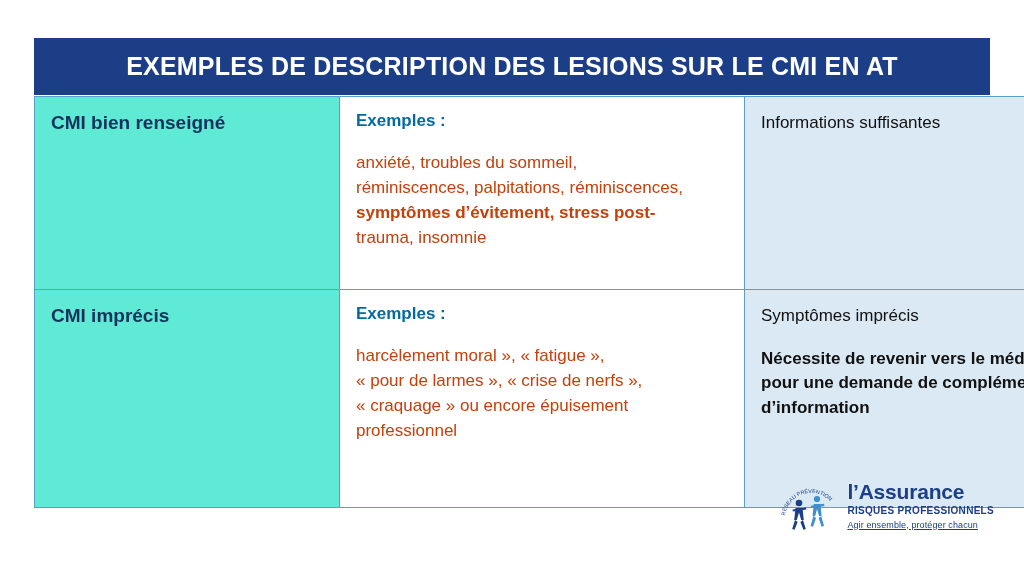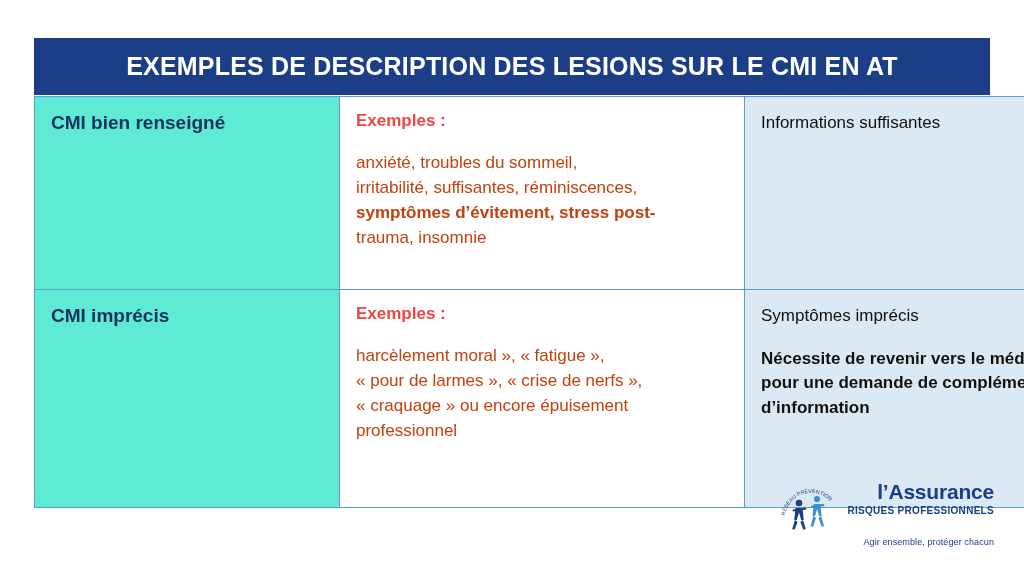--- a/index.html
+++ b/index.html
@@ -64,21 +64,21 @@
   }
   .label-text {
     font-size: 19px;
     font-weight: bold;
     color: #15325c;
     line-height: 1.3;
   }
   .ex-head {
     font-size: 17px;
     font-weight: bold;
-    color: #ef4444;
+    color: #0369a1;
     margin-bottom: 20px;
   }
   .ex-body {
     font-size: 17px;
     color: #c2410c;
     line-height: 1.47;
   }
   .ex-body .b {
     font-weight: bold;
   }
@@ -115,21 +115,21 @@
     margin-right: 6px;
     flex: 0 0 auto;
   }
   .logo-mark .arc-text {
     position: absolute;
     left: 0; top: 0;
     width: 62px; height: 62px;
   }
   .logo-words {
     padding-top: 4px;
-    text-align: right;
+    text-align: left;
   }
   .logo-line1 {
     font-size: 21px;
     font-weight: bold;
     color: #1b3e87;
     line-height: 1.03;
     letter-spacing: -0.2px;
   }
   .logo-line2 {
     font-size: 21px;
@@ -141,22 +141,23 @@
   .logo-line3 {
     font-size: 10px;
     font-weight: bold;
     color: #1b3e87;
     letter-spacing: 0.3px;
     margin-top: 2px;
   }
   .logo-line4 {
     font-size: 9px;
     color: #1b3e87;
-    margin-top: 21px;
+    margin-top: 4px;
     letter-spacing: 0.1px;
+    text-decoration: underline;
   }
 </style>
 </head>
 <body>
 
 <div class="slide">
 
   <div class="title-bar">
     <span class="title-text">EXEMPLES DE DESCRIPTION DES LESIONS SUR LE CMI EN AT</span>
   </div>
@@ -164,21 +165,21 @@
   <table class="content-table">
     <tbody>
       <tr class="row-1">
         <td class="col-label">
           <div class="label-text">CMI bien renseigné</div>
         </td>
         <td class="col-examples">
           <div class="ex-head">Exemples :</div>
           <div class="ex-body">
             <span>anxiété, troubles du sommeil,</span><br>
-            <span>irritabilité, suffisantes, réminiscences,</span><br>
+            <span>réminiscences, palpitations, réminiscences,</span><br>
             <span class="b">symptômes d’évitement, stress post-</span><br>
             <span>trauma, insomnie</span>
           </div>
         </td>
         <td class="col-info">
           <div class="info-text">Informations suffisantes</div>
         </td>
       </tr>
 
       <tr class="row-2">

